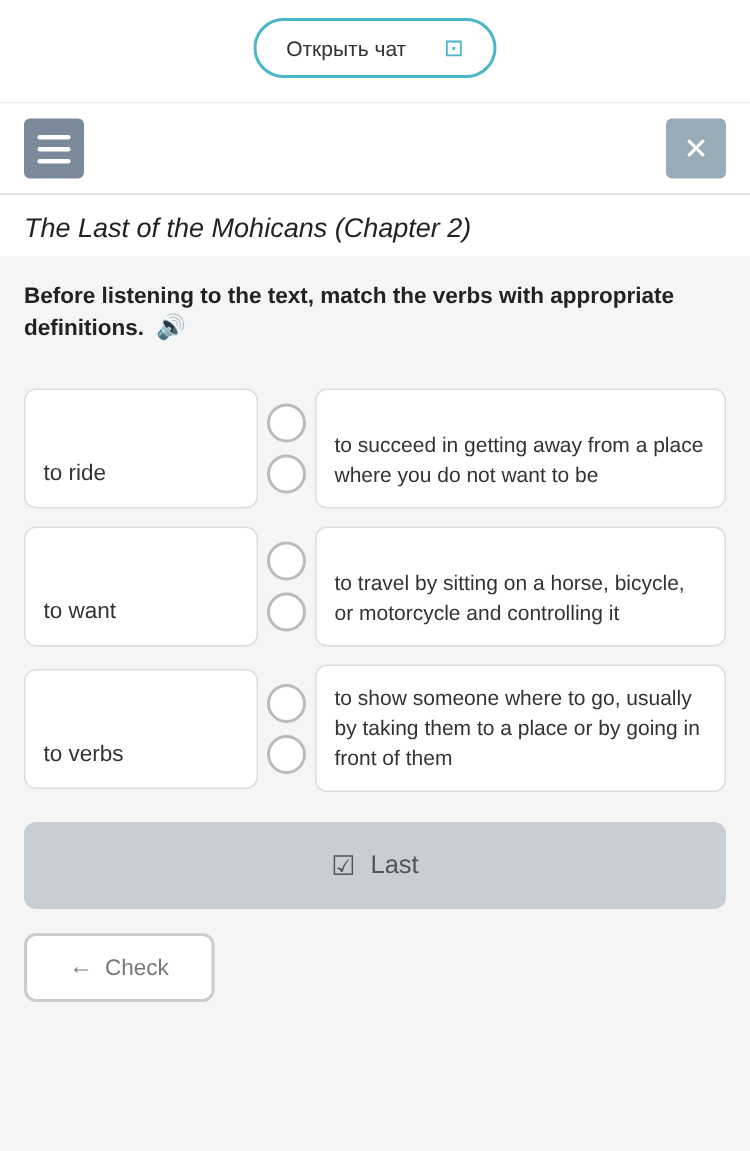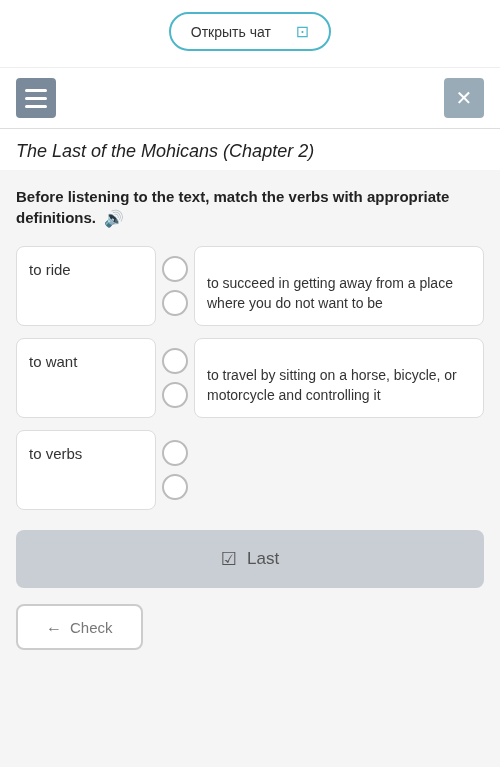--- a/index.html
+++ b/index.html
@@ -95,21 +95,21 @@
     
     .main-content {
       padding: 16px;
       background: #f5f5f5;
     }
 
     .instruction {
       font-size: 15px;
       font-weight: bold;
       color: #222;
-      margin-bottom: 16px;
+      margin-bottom: 29px;
       line-height: 1.4;
     }
     .speaker-icon {
       display: inline-block;
       font-size: 16px;
       color: #555;
       vertical-align: middle;
       margin-left: 4px;
     }
 
@@ -117,24 +117,24 @@
     .match-row {
       display: flex;
       align-items: center;
       margin-bottom: 12px;
     }
     .match-left {
       background: #fff;
       border: 1.5px solid #ddd;
       border-radius: 8px;
       padding: 14px 12px;
-      width: 140px;
+      width: 156px;
       min-height: 80px;
       display: flex;
-      align-items: flex-start;
+      align-items: flex-end;
       font-size: 15px;
       color: #333;
       flex-shrink: 0;
     }
     .radio-group {
       display: flex;
       flex-direction: column;
       gap: 8px;
       margin: 0 6px;
       align-items: center;
@@ -266,20 +266,23 @@
   </div>
 
   <div class="match-row">
     <div class="match-left">
       <span>to verbs</span>
     </div>
     <div class="radio-group">
       <div class="radio-btn"></div>
       <div class="radio-btn"></div>
     </div>
+    <div class="match-right">
+      <span>to show someone where to go, usually by taking them to a place or by going in front of them</span>
+    </div>
   </div>
 
   <div class="check-section">
     <button class="check-btn">
       <span class="check-icon">☑</span>
       <span>Last</span>
     </button>
   </div>
 
   <div class="back-section">

